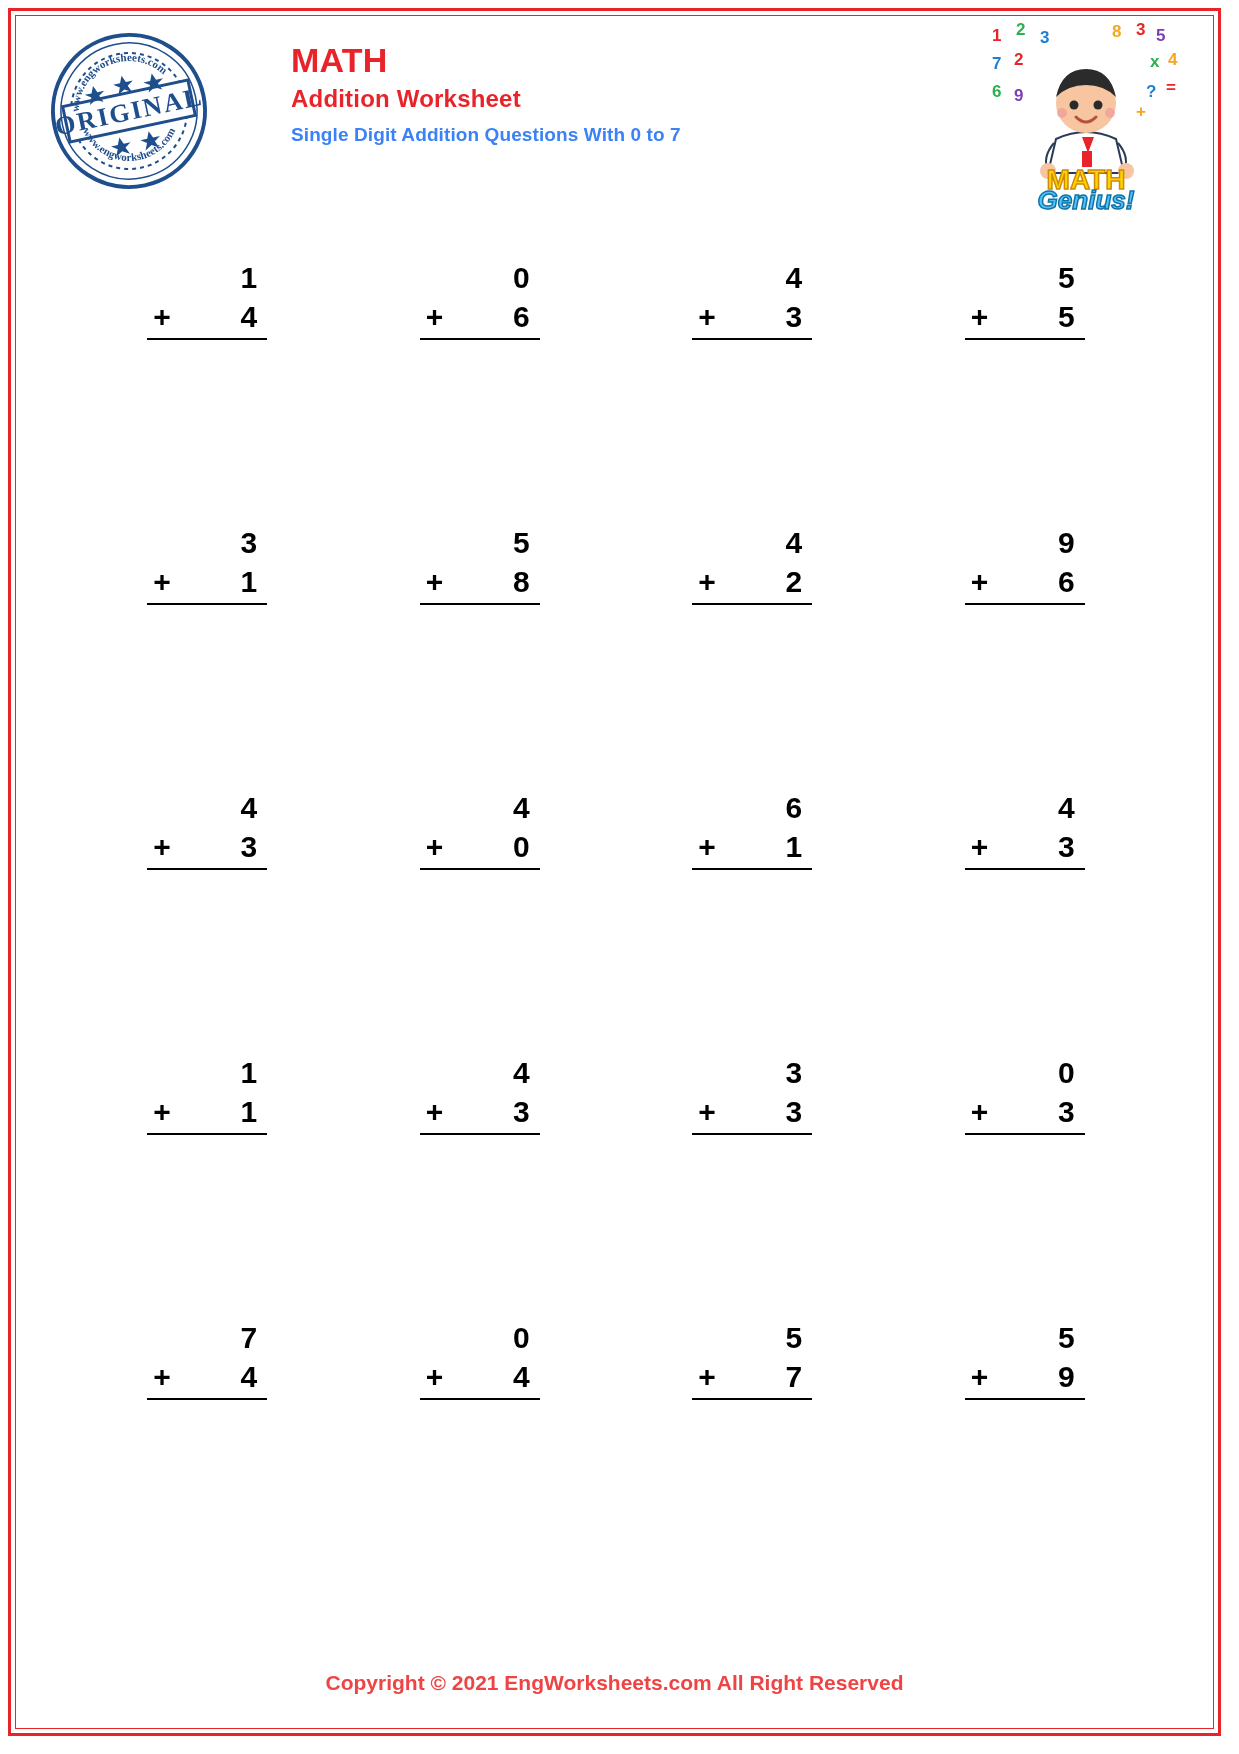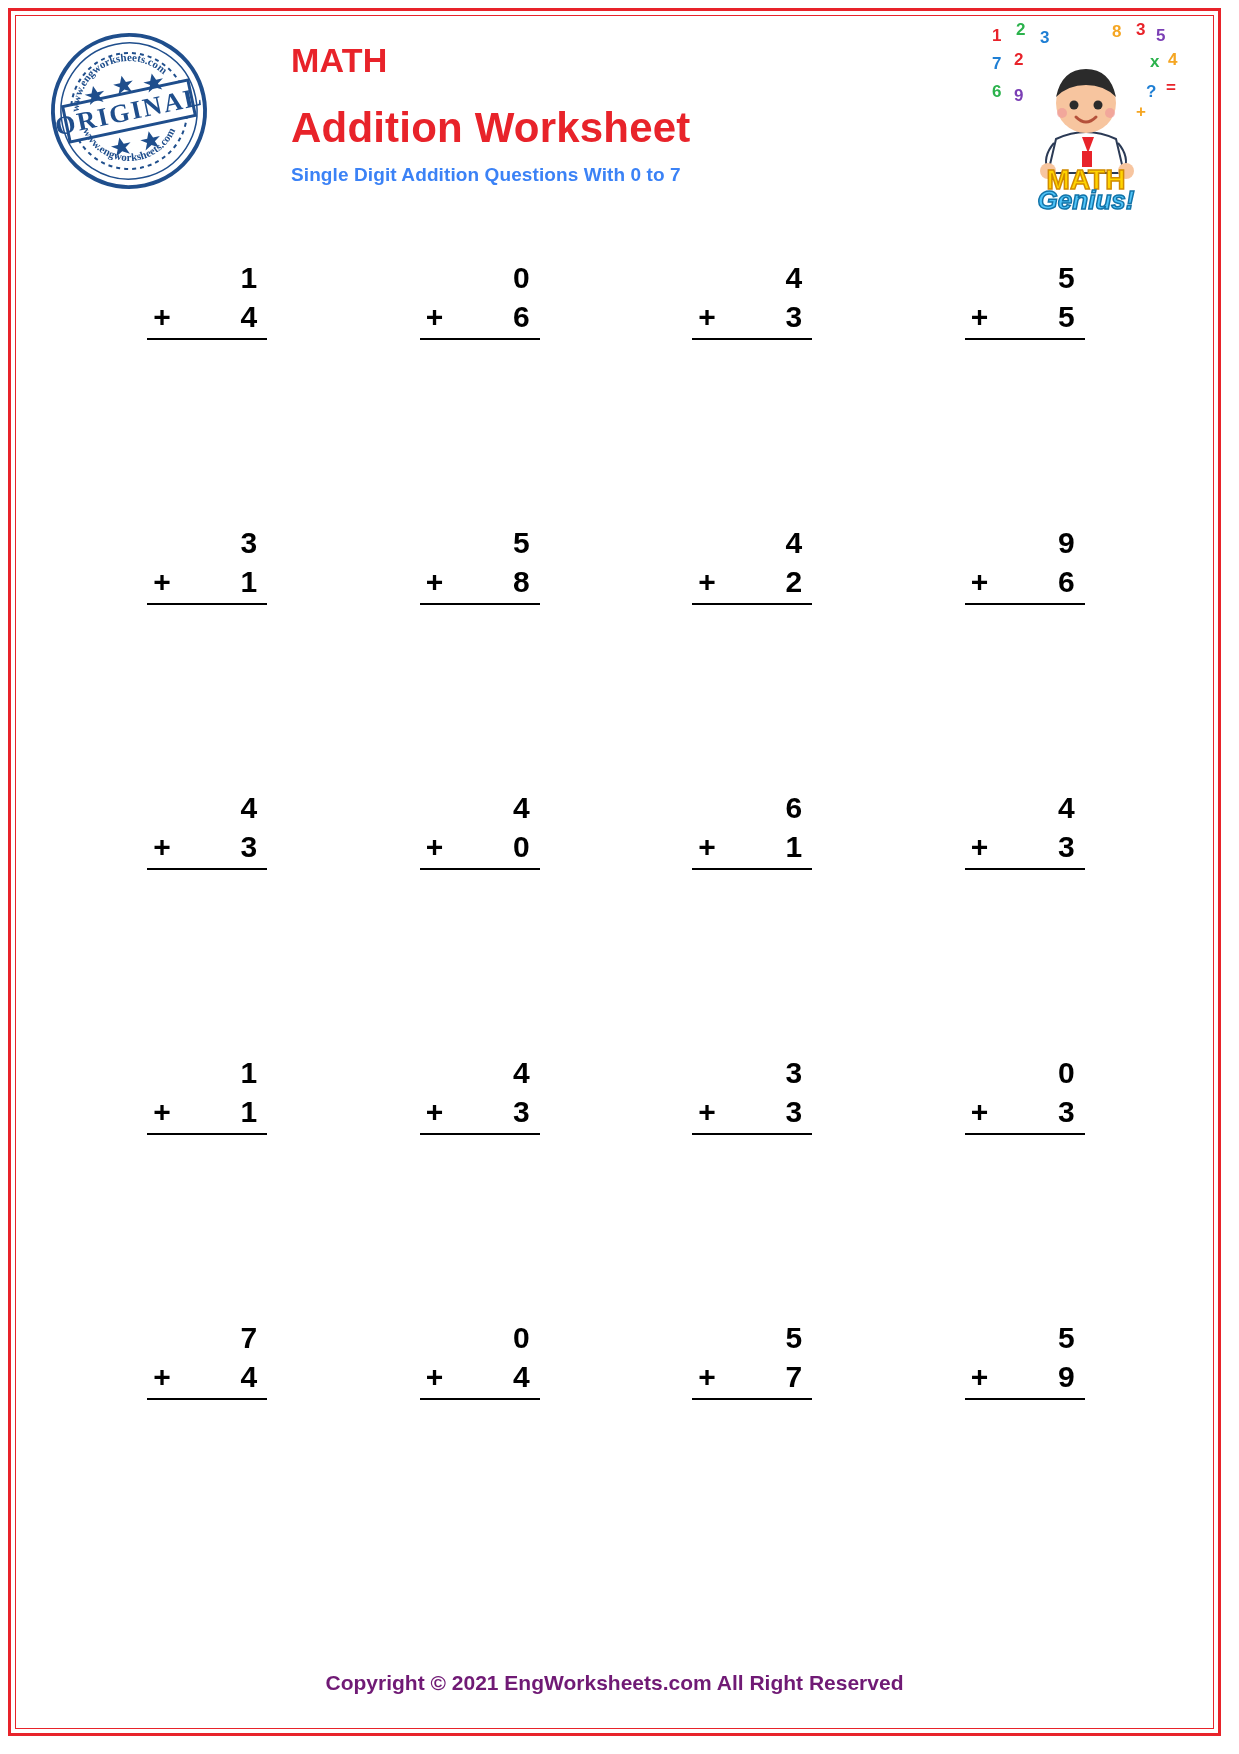--- a/index.html
+++ b/index.html
@@ -57,26 +57,26 @@
     top: 28px;
   }
   .title-main {
     font-size: 34px;
     font-weight: bold;
     color: #e8232a;
     letter-spacing: .2px;
     line-height: 1.25;
   }
   .title-sub {
-    font-size: 42px;
+    font-size: 24px;
     font-weight: bold;
     color: #e8232a;
     letter-spacing: .2px;
     line-height: 1.25;
-    margin-top: 20px;
+    margin-top: 2px;
   }
   .title-desc {
     font-size: 19px;
     font-weight: bold;
     color: #3b82f6;
     margin-top: 10px;
     letter-spacing: .1px;
   }
 
   
@@ -133,21 +133,21 @@
 
   
   .footer {
     position: absolute;
     left: 0;
     right: 0;
     bottom: 38px;
     text-align: center;
     font-size: 21px;
     font-weight: bold;
-    color: #701a75;
+    color: #ef4444;
   }
 </style>
 </head>
 <body>
 
 <div class="page">
   <div class="page-inner"></div>
 
   <div class="header">
 

